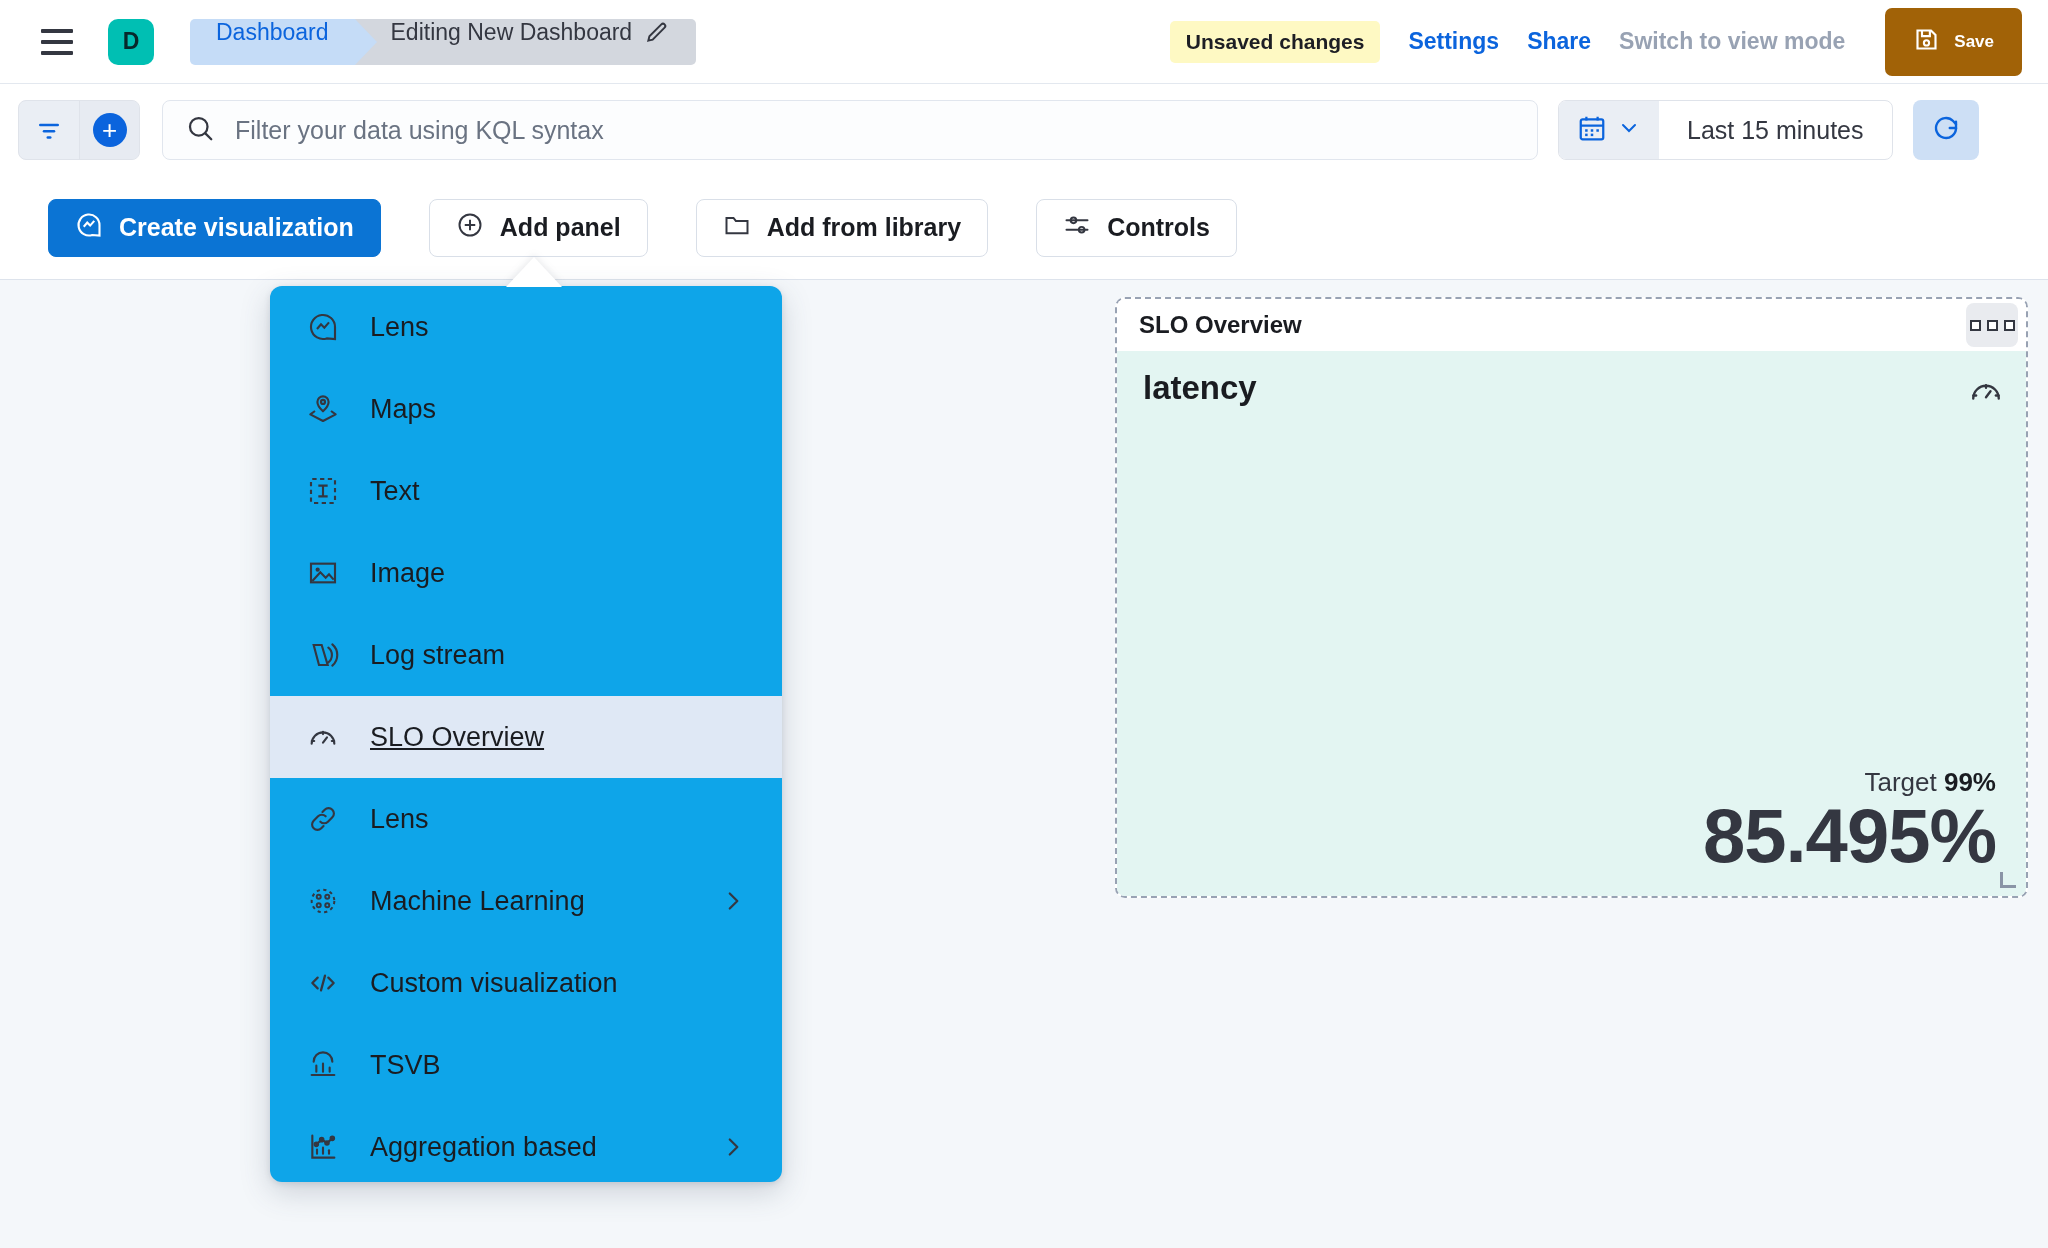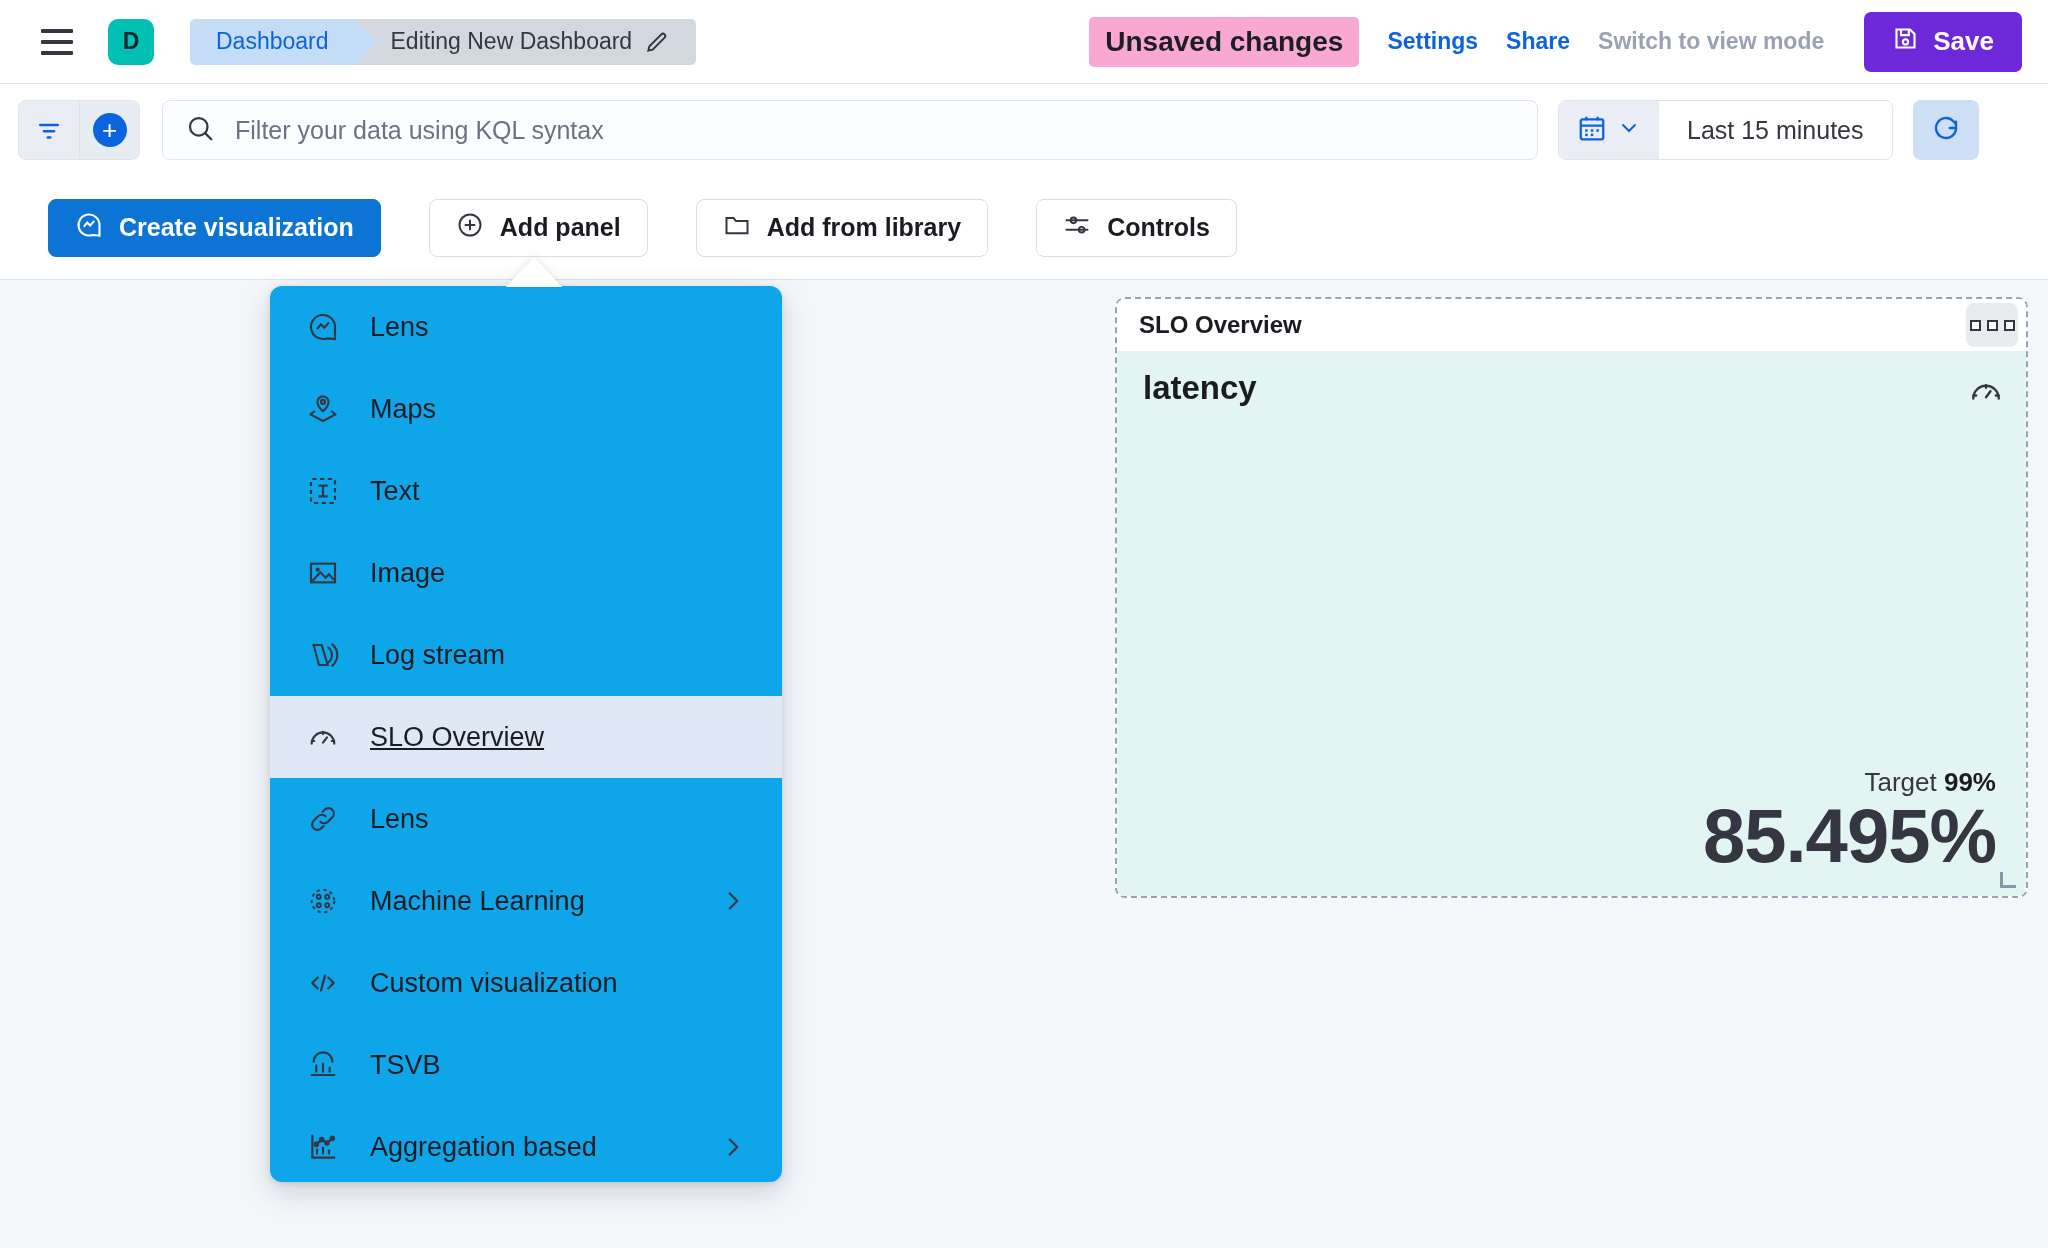--- a/index.html
+++ b/index.html
@@ -25,47 +25,47 @@
   .hamburger span{ display:block; width:32px; height:4px; background:#343741; border-radius:1px;}
 
   .space-avatar{
     width:46px;height:46px;border-radius:10px;background:#00bfb3;color:#07282b;
     display:flex;align-items:center;justify-content:center;font-size:23px;font-weight:700;
     margin-left:28px; cursor:pointer;
   }
 
   .breadcrumbs{ display:flex; align-items:center; margin-left:36px; height:46px;}
   .crumb{
-    position:relative; display:flex; align-items:center; height:46px;
+    position:relative; display:flex; align-items:flex-start; height:46px;
     padding:0 26px 0 38px; font-size:23px; white-space:nowrap;
   }
   .crumb.first{ background:#c5dcf7; color:#0b64dd; border-radius:5px 0 0 5px; font-weight:400; padding-left:26px;}
   .crumb.first:after{
     content:""; position:absolute; right:-22px; top:0; width:0;height:0;
     border-top:23px solid transparent; border-bottom:23px solid transparent;
     border-left:22px solid #c5dcf7; z-index:3;
   }
   .crumb.last{ background:#d3d7de; color:#343741; border-radius:0 5px 5px 0; padding-left:36px; }
   .crumb.last:before{
     content:""; position:absolute; left:-1px; top:0; width:0;height:0;
     border-top:23px solid transparent; border-bottom:23px solid transparent;
     border-left:22px solid transparent; z-index:1;
   }
   .pencil{ margin-left:12px; display:inline-flex; }
 
   .header-right{ margin-left:auto; display:flex; align-items:center; gap:0; }
   .badge-unsaved{
-    background:#f9a8d4; color:#1d1e24; font-size:28px; font-weight:700;
+    background:#fef9c3; color:#1d1e24; font-size:21px; font-weight:700;
     padding:9px 16px; border-radius:5px; white-space:nowrap; cursor:pointer;
   }
   .hlink{ font-size:23px; font-weight:700; color:#0b64dd; margin-left:28px; cursor:pointer; white-space:nowrap;}
   .hlink.muted{ color:#98a2b3; }
   .save-btn{
-    margin-left:40px; background:#6d28d9; color:#fff; border:none; border-radius:7px;
-    height:60px; padding:0 28px; font-size:26px; font-weight:700;
+    margin-left:40px; background:#a16207; color:#fff; border:none; border-radius:7px;
+    height:68px; padding:0 28px; font-size:17px; font-weight:700;
     display:flex; align-items:center; gap:14px; cursor:pointer;
     font-family:"Liberation Sans", sans-serif;
   }
 
   
   .querybar{
     position:absolute; top:84px; left:0; width:2048px; height:92px;
     background:#ffffff; display:flex; align-items:center; padding:0 18px; gap:0;
     z-index:20;
   }

